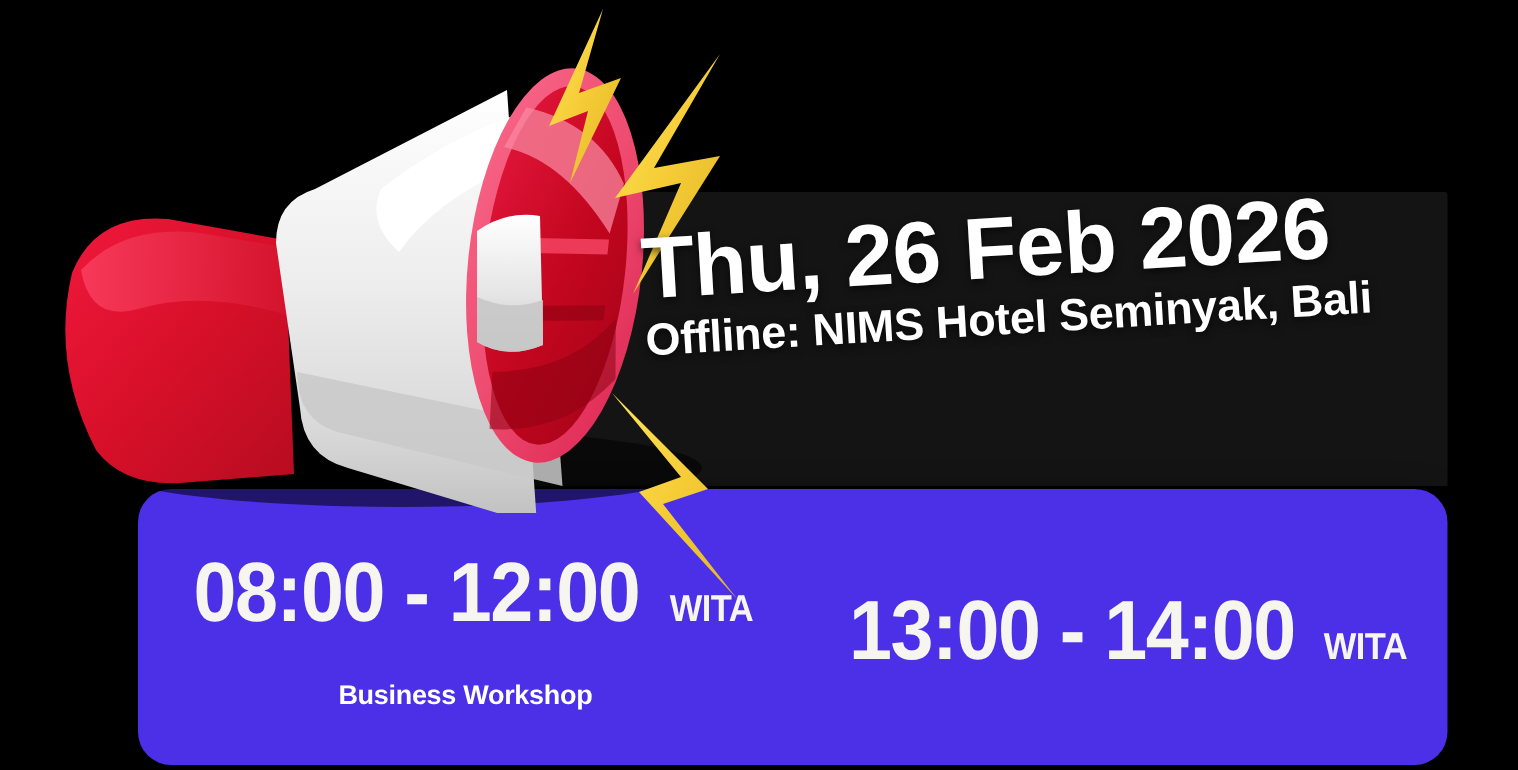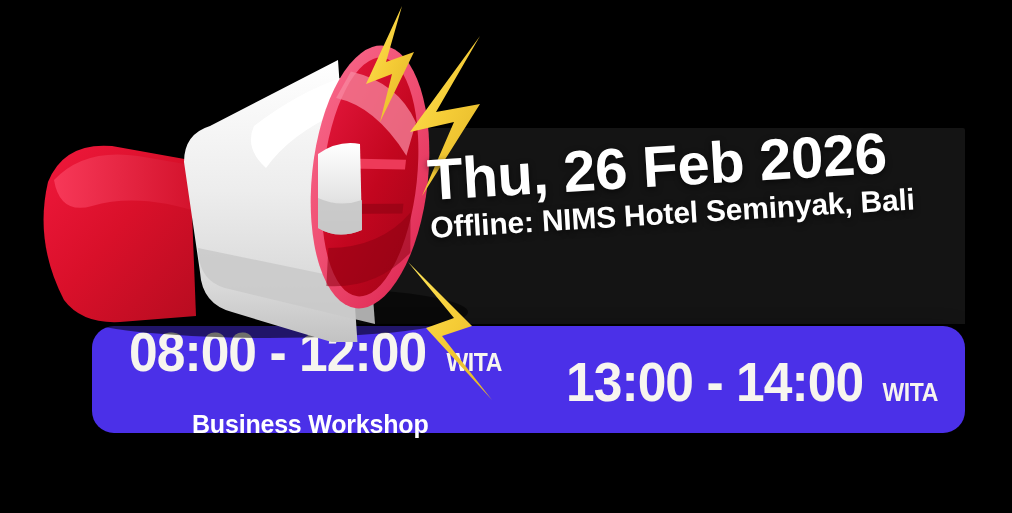--- a/index.html
+++ b/index.html
@@ -35,21 +35,21 @@
   .venue-line{
     font-size:30px; font-weight:700; color:#ffffff;
     white-space:nowrap; letter-spacing:-0.2px;
     margin-top:2px;
     text-shadow:0 2px 6px rgba(0,0,0,.6);
   }
 
   
   .purple-band{
     position:absolute;
-    left:92px; top:326px; width:873px; height:107px;
+    left:92px; top:326px; width:873px; height:184px;
     background:#4B30E8;
     border-radius:22px;
     box-shadow:0 10px 24px rgba(0,0,0,.75);
     display:flex;
   }
   .session{
     flex:1 1 0; display:flex; flex-direction:column;
     align-items:center; justify-content:center;
     padding-top:4px;
   }
@@ -62,21 +62,21 @@
     font-family:"Liberation Sans Narrow","Liberation Sans", sans-serif;
     transform:scaleX(.92); transform-origin:center;
     white-space:nowrap; line-height:1;
   }
   .tz-text{
     font-size:25px; font-weight:700; margin-left:4px;
     letter-spacing:-.4px; line-height:1;
     transform:scaleX(.92);
   }
   .session-label{
-    margin-top:30px; font-size:25px; font-weight:700;
+    margin-top:30px; font-size:18px; font-weight:700;
     color:#FFFFFF; letter-spacing:-.2px; white-space:nowrap;
   }
 
   
   .megaphone{
     position:absolute; left:18px; top:12px;
     width:520px; height:330px;
     pointer-events:none;
   }
   .bolts{

